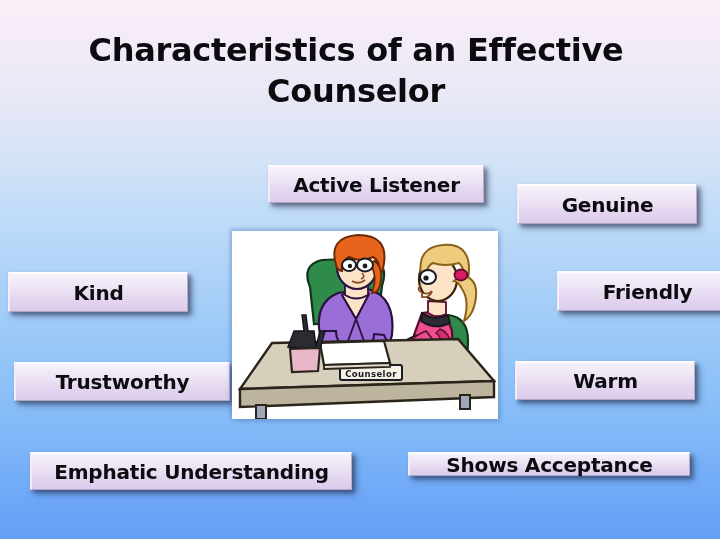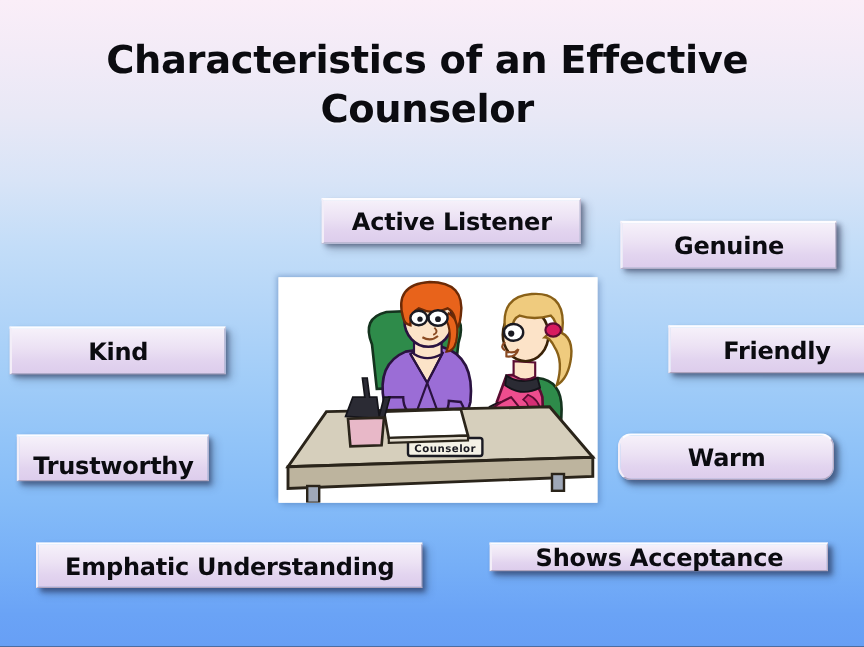--- a/index.html
+++ b/index.html
@@ -71,22 +71,22 @@
     white-space: nowrap;
   }
   .trait span { display: block; }
 
   
   .t-active     { left: 268px; top: 139px; width: 216px; height: 38px; margin-top: 26px; }
   .t-patient    { left: 32px;  top: 185px; width: 180px; height: 40px; }
   .t-genuine    { left: 517px; top: 184px; width: 180px; height: 40px; justify-content: center; }
   .t-kind       { left: 8px;   top: 272px; width: 180px; height: 40px; }
   .t-friendly   { left: 531px; top: 271px; width: 180px; height: 40px; margin-left: 26px; }
-  .t-trust      { left: 14px;  top: 362px; width: 160px; height: 39px; align-items: flex-end; }
-  .t-warm       { left: 515px; top: 361px; width: 180px; height: 39px; border-radius: 11px; }
+  .t-trust      { left: 14px;  top: 362px; width: 216px; height: 39px; }
+  .t-warm       { left: 515px; top: 361px; width: 180px; height: 39px; }
   .t-emphatic   { left: 30px;  top: 452px; width: 322px; height: 38px; text-align: center; }
   .t-acceptance { left: 408px; top: 452px; width: 282px; height: 24px; }
 
   
   .clipart {
     position: absolute;
     left: 232px;
     top: 231px;
     width: 266px;
     height: 188px;

